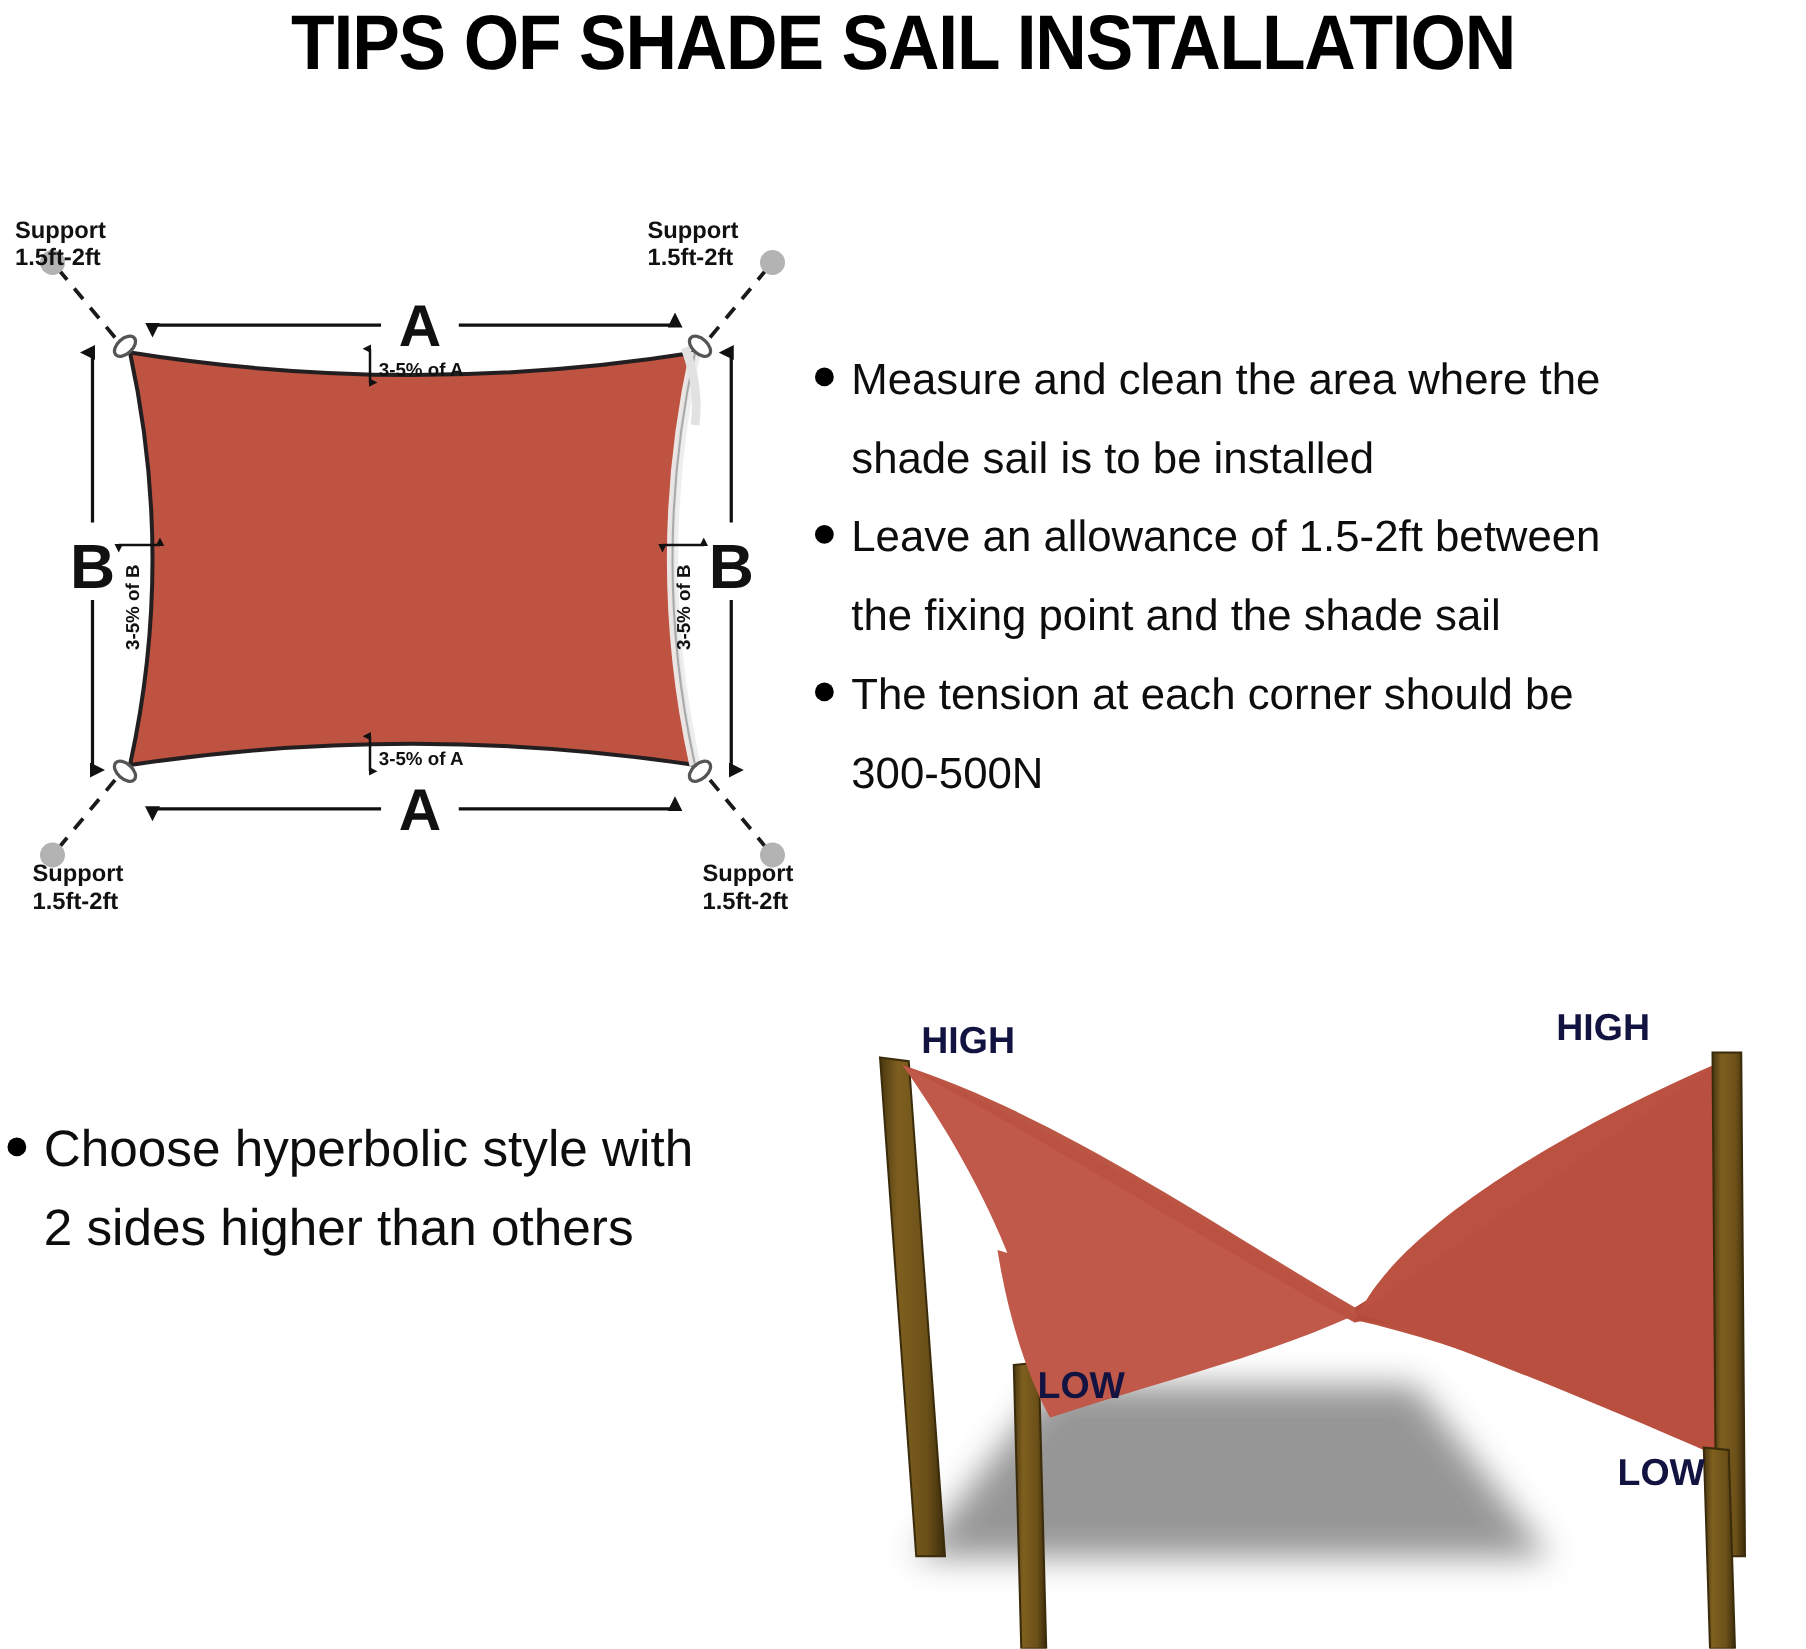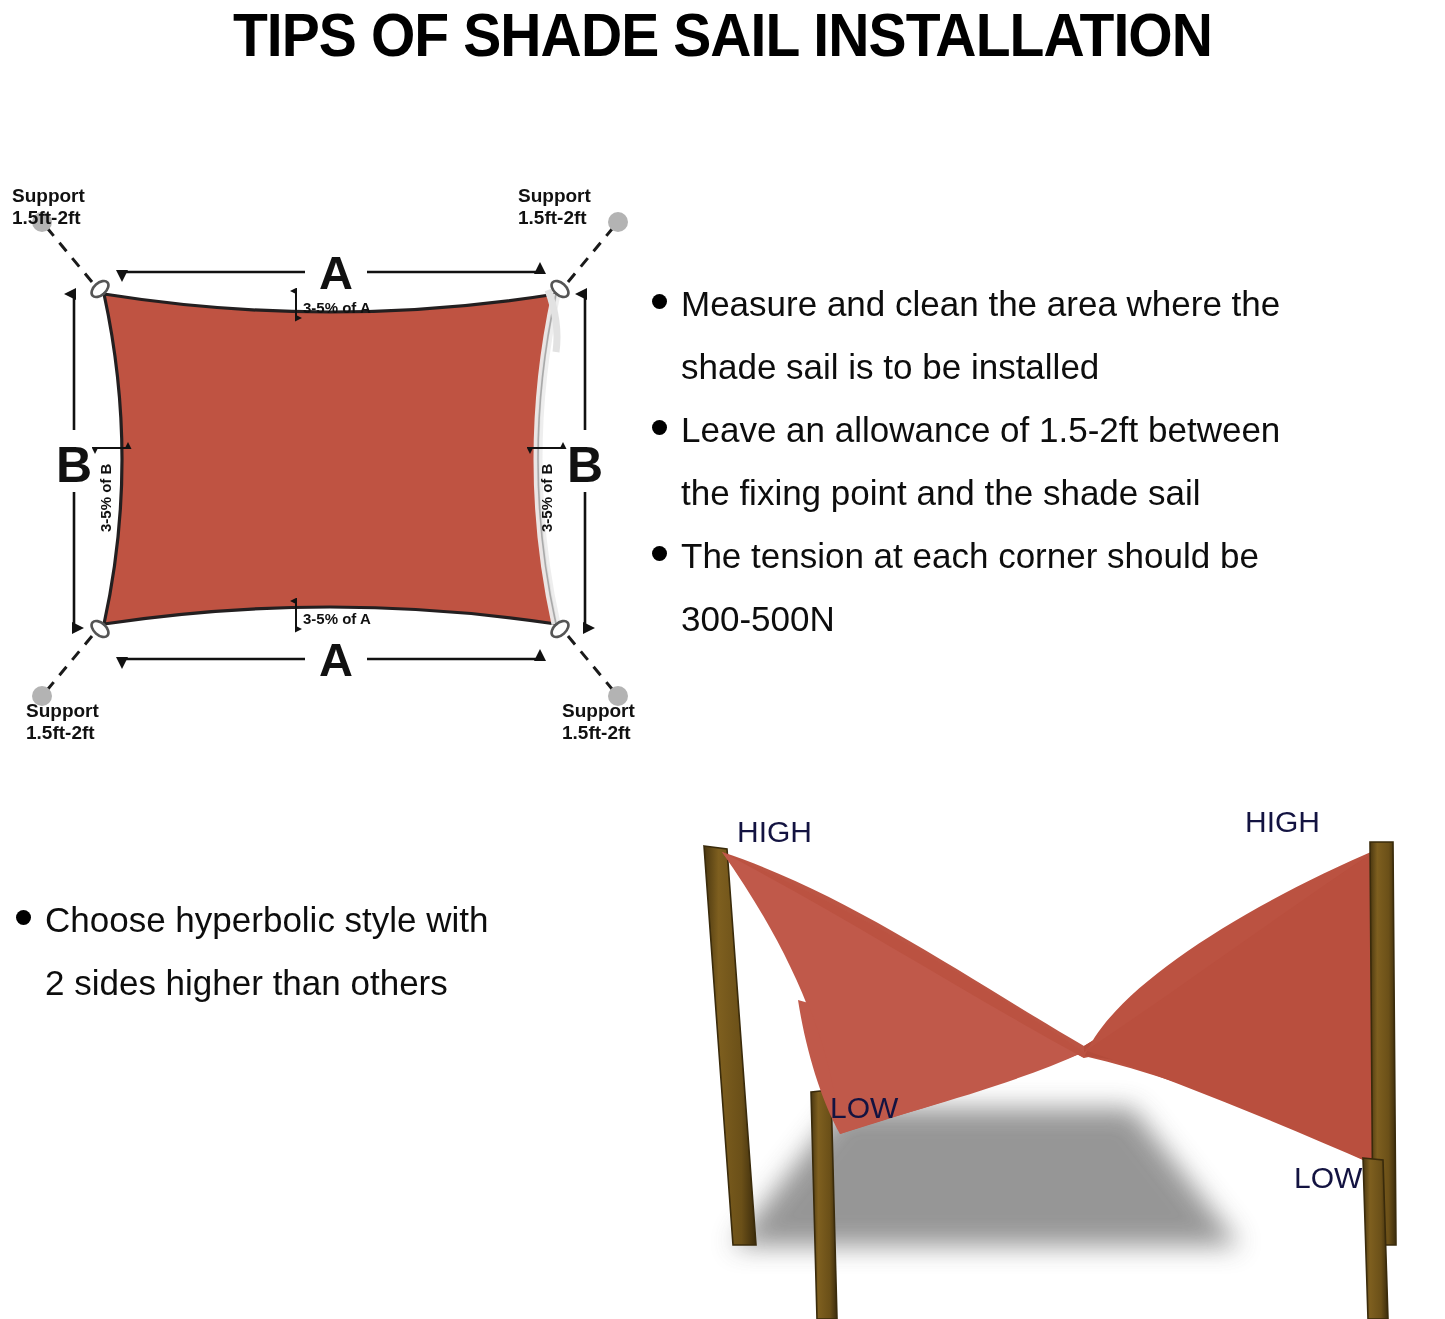--- a/index.html
+++ b/index.html
@@ -31,21 +31,21 @@
     letter-spacing: -1px;
     color: #000000;
     transform: scaleX(0.92);
     transform-origin: center top;
     white-space: nowrap;
   }
 
   
   #sail-diagram {
     position: absolute;
-    left: 0px; top: 172px;
+    left: 0px; top: 160px;
     width: 660px;
     height: 570px;
   }
   #sail-diagram svg { display: block; }
 
   .dim-label {
     font-family: "Liberation Sans", sans-serif;
     font-weight: bold;
     fill: #111111;
   }
@@ -86,34 +86,35 @@
   #bullets-right {
     left: 652px;
     top: 272px;
     width: 800px;
     font-size: 35px;
     line-height: 63px;
   }
   #bullets-right .bullet-dot { margin: 22px 14px 0 0; }
 
   #bullets-left {
-    left: 16px;
+    left: 6px;
     top: 888px;
     width: 630px;
-    font-size: 35px;
+    font-size: 41px;
     line-height: 63px;
   }
   #bullets-left .bullet-dot { margin: 22px 14px 0 0; }
 
   
   #hyper {
     position: absolute;
     left: 680px; top: 790px;
     width: 765px;
     height: 529px;
+    font-weight: bold;
   }
   #hyper svg { display: block; }
   .hl-label {
     font-family: "Liberation Sans", sans-serif;
     font-size: 30px;
     fill: #131341;
   }
 </style>
 </head>
 <body>

